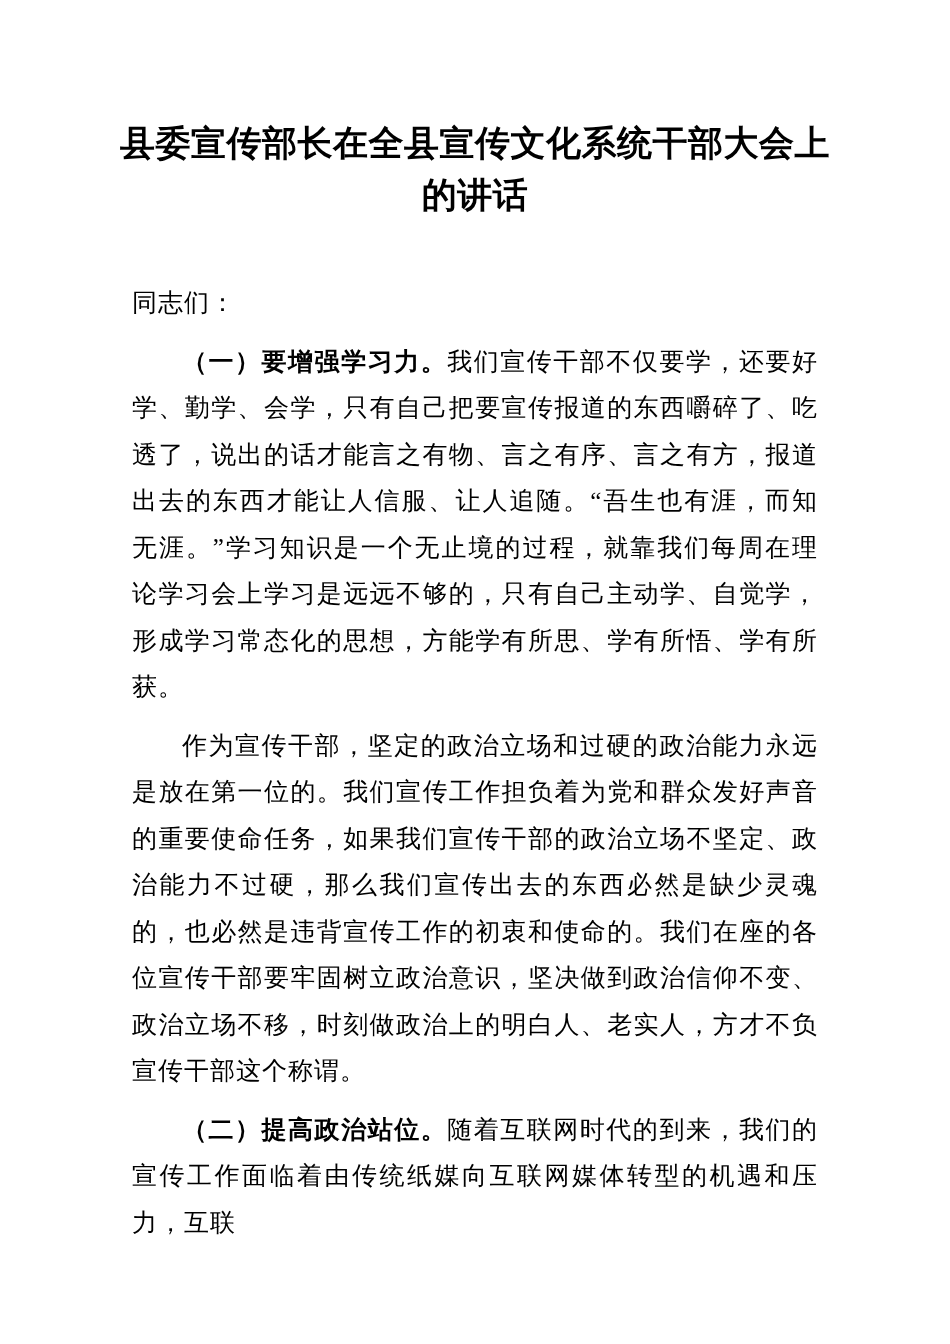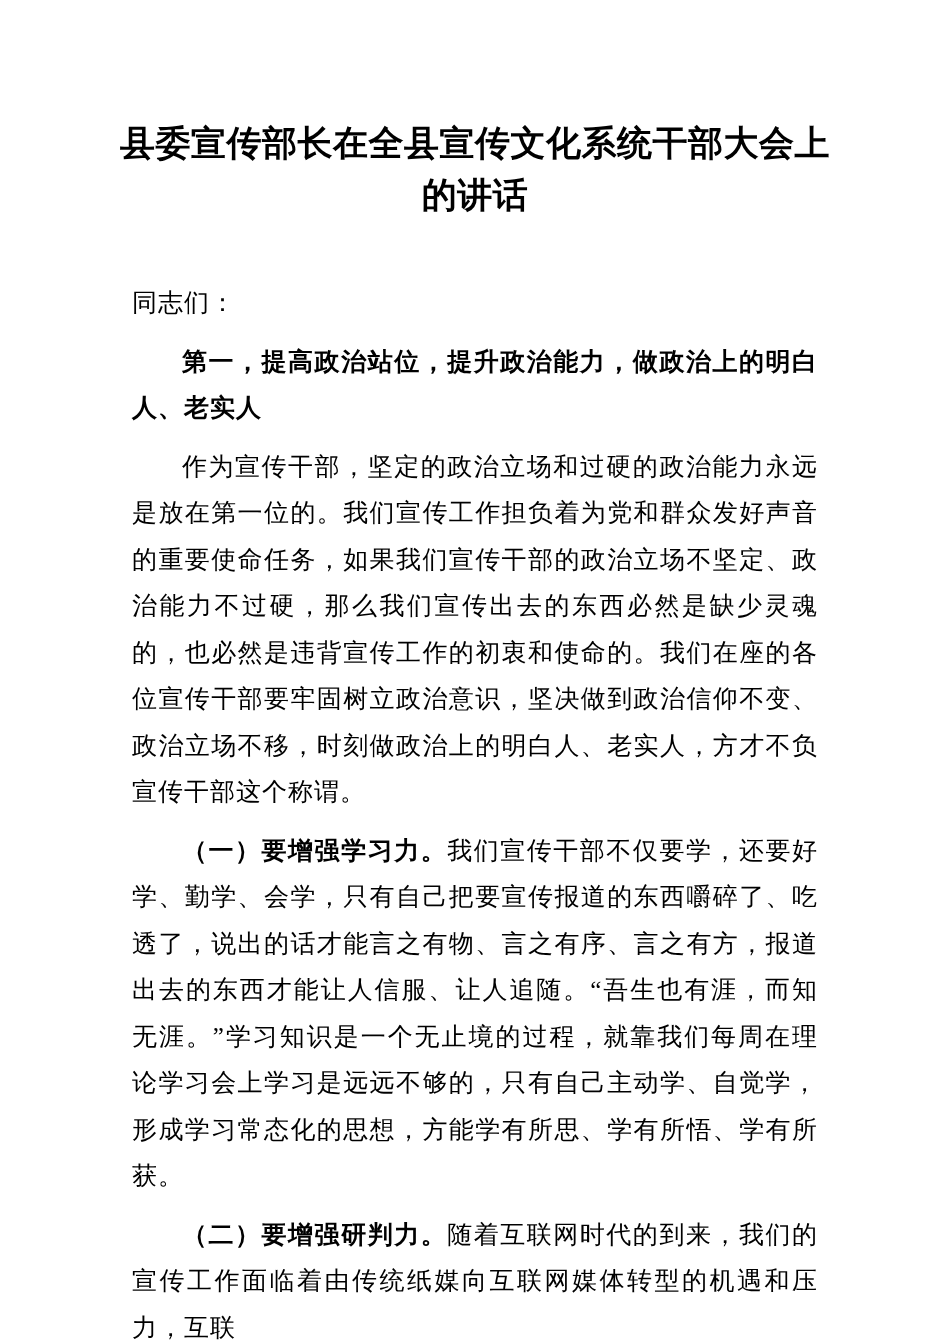--- a/index.html
+++ b/index.html
@@ -50,21 +50,20 @@
 </head>
 <body>
 
 <div class="page">
 
   <h1 class="doc-title">县委宣传部长在全县宣传文化系统干部大会上的讲话</h1>
 
   <p class="para salutation">同志们：</p>
 
 
-  <p class="para heading-para"><span class="lead">第一，提高政治站位，提升政治能力，做政治上的明白人、老实人</span><span></span></p>
+
+  <p class="para spaced"><span class="lead">（一）要增强学习力。</span><span>我们宣传干部不仅要学，还要好学、勤学、会学，只有自己把要宣传报道的东西嚼碎了、吃透了，说出的话才能言之有物、言之有序、言之有方，报道出去的东西才能让人信服、让人追随。“吾生也有涯，而知无涯。”学习知识是一个无止境的过程，就靠我们每周在理论学习会上学习是远远不够的，只有自己主动学、自觉学，形成学习常态化的思想，方能学有所思、学有所悟、学有所获。</span></p>
 
   <p class="para"><span class="lead"></span><span>作为宣传干部，坚定的政治立场和过硬的政治能力永远是放在第一位的。我们宣传工作担负着为党和群众发好声音的重要使命任务，如果我们宣传干部的政治立场不坚定、政治能力不过硬，那么我们宣传出去的东西必然是缺少灵魂的，也必然是违背宣传工作的初衷和使命的。我们在座的各位宣传干部要牢固树立政治意识，坚决做到政治信仰不变、政治立场不移，时刻做政治上的明白人、老实人，方才不负宣传干部这个称谓。</span></p>
 
-  <p class="para spaced"><span class="lead">（一）要增强学习力。</span><span>我们宣传干部不仅要学，还要好学、勤学、会学，只有自己把要宣传报道的东西嚼碎了、吃透了，说出的话才能言之有物、言之有序、言之有方，报道出去的东西才能让人信服、让人追随。“吾生也有涯，而知无涯。”学习知识是一个无止境的过程，就靠我们每周在理论学习会上学习是远远不够的，只有自己主动学、自觉学，形成学习常态化的思想，方能学有所思、学有所悟、学有所获。</span></p>
-
-  <p class="para spaced"><span class="lead">（二）要增强研判力。</span><span>随着互联网时代的到来，我们的宣传工作面临着由传统纸媒向互联网媒体转型的机遇和压力，互联</span></p>
+  <p class="para spaced"><span class="lead">（二）提高政治站位。</span><span>随着互联网时代的到来，我们的宣传工作面临着由传统纸媒向互联网媒体转型的机遇和压力，互联</span></p>
 
 </div>
 
 </body></html>

